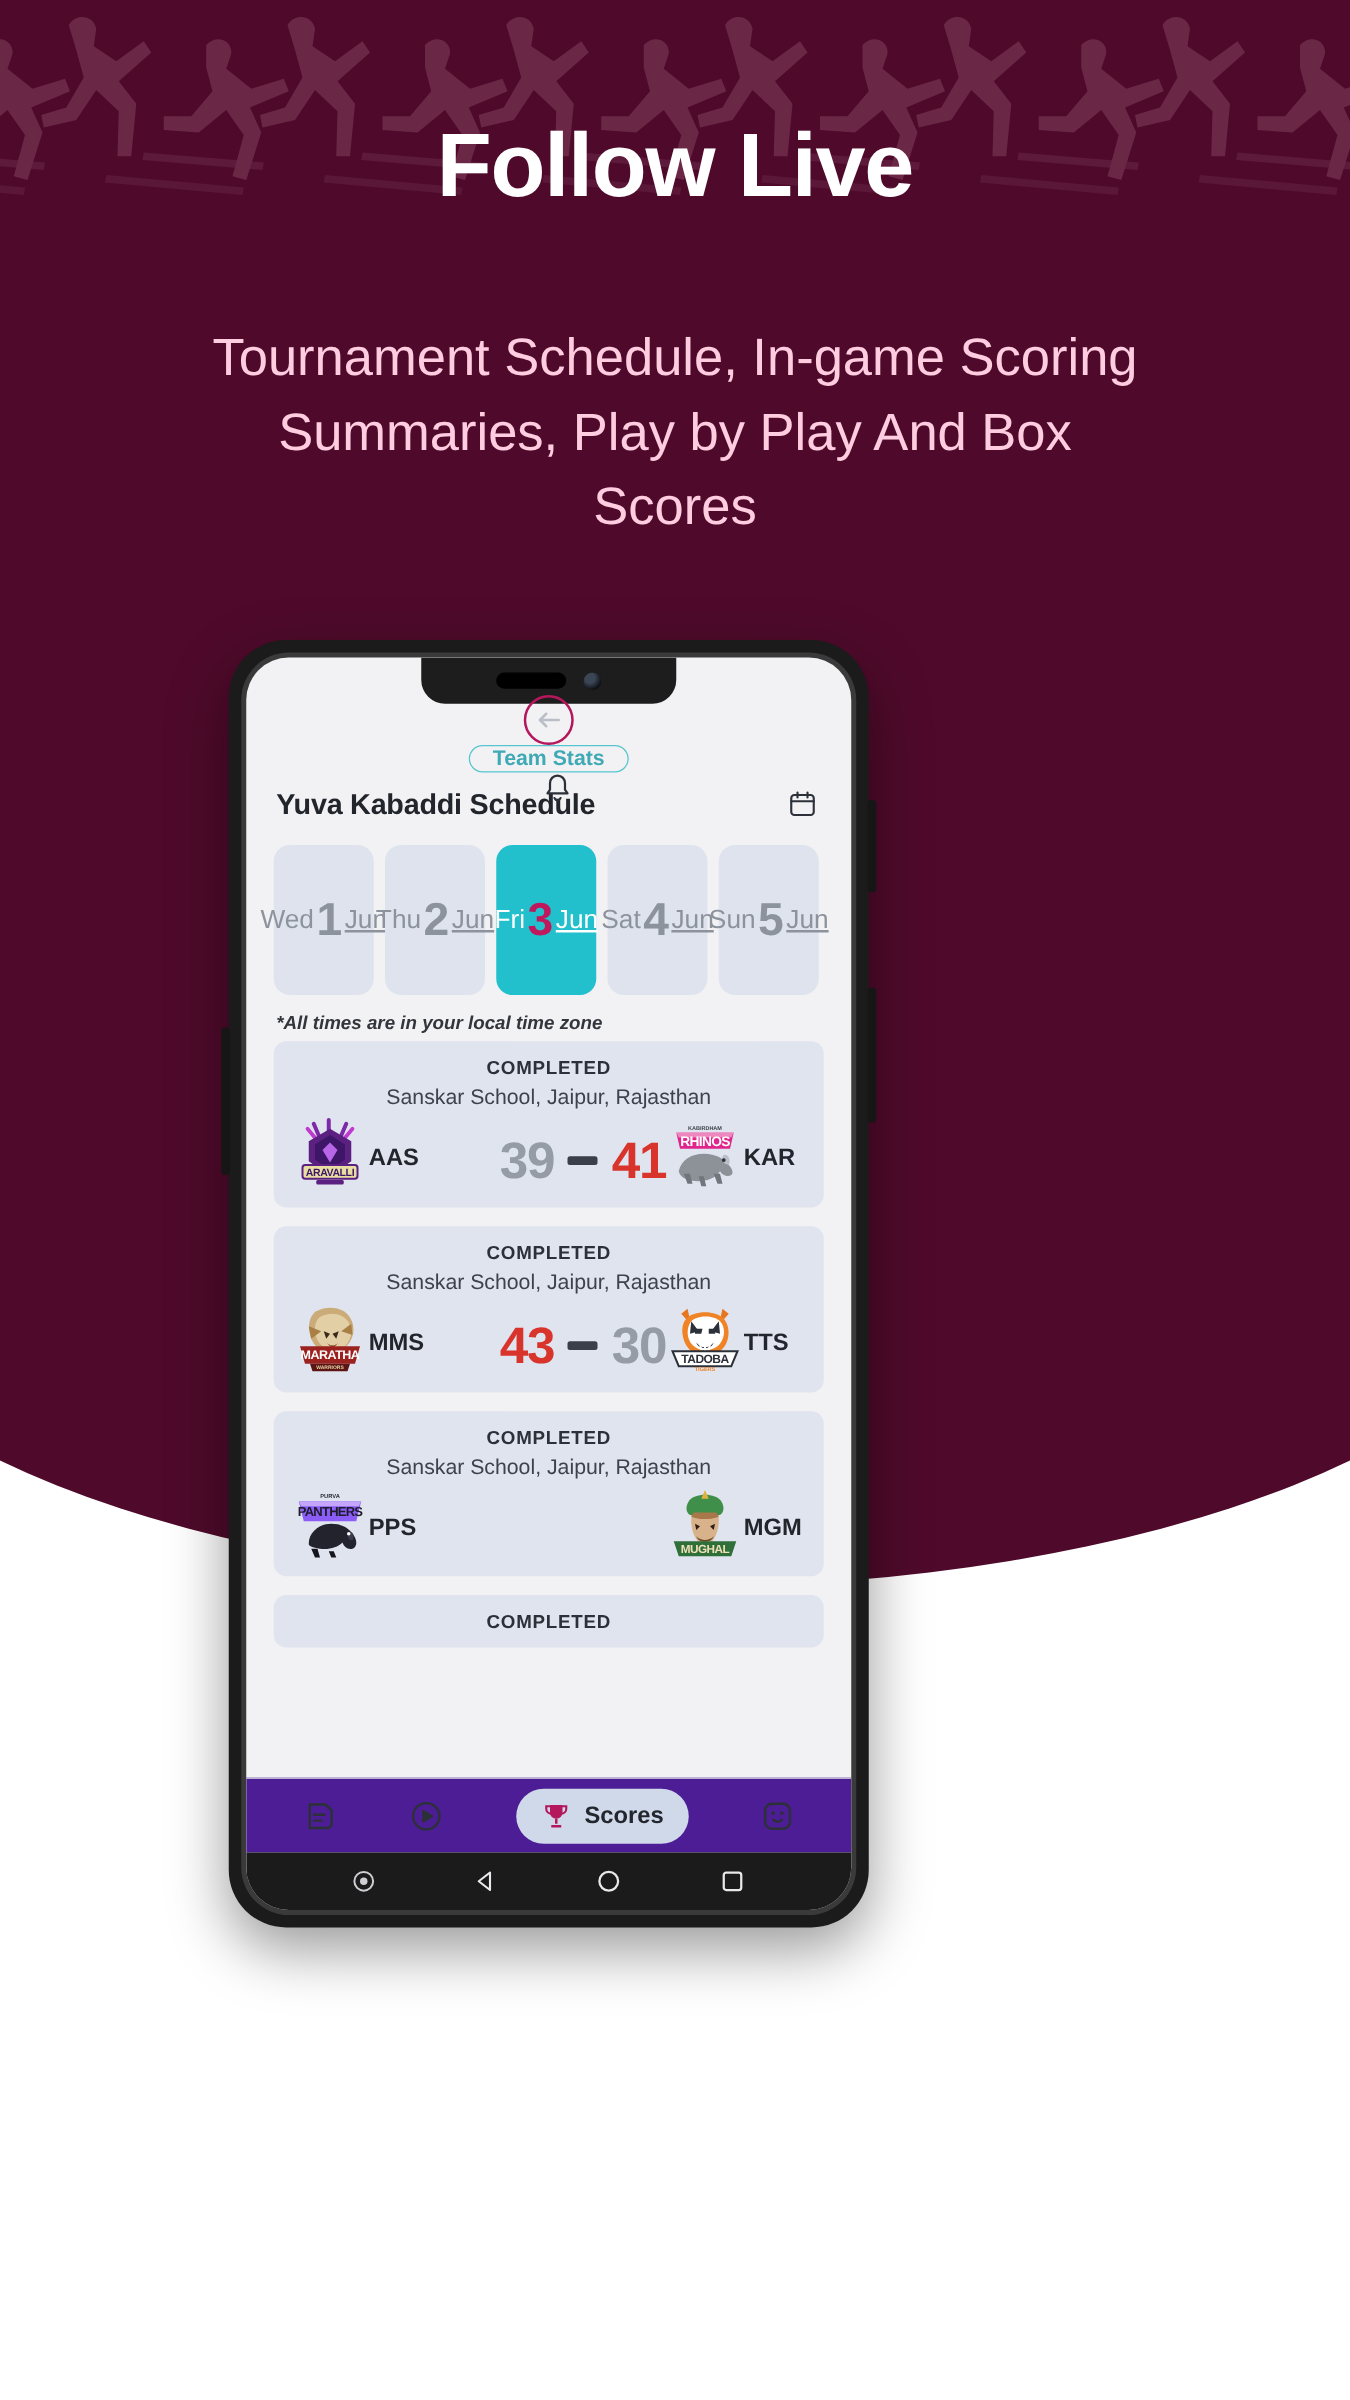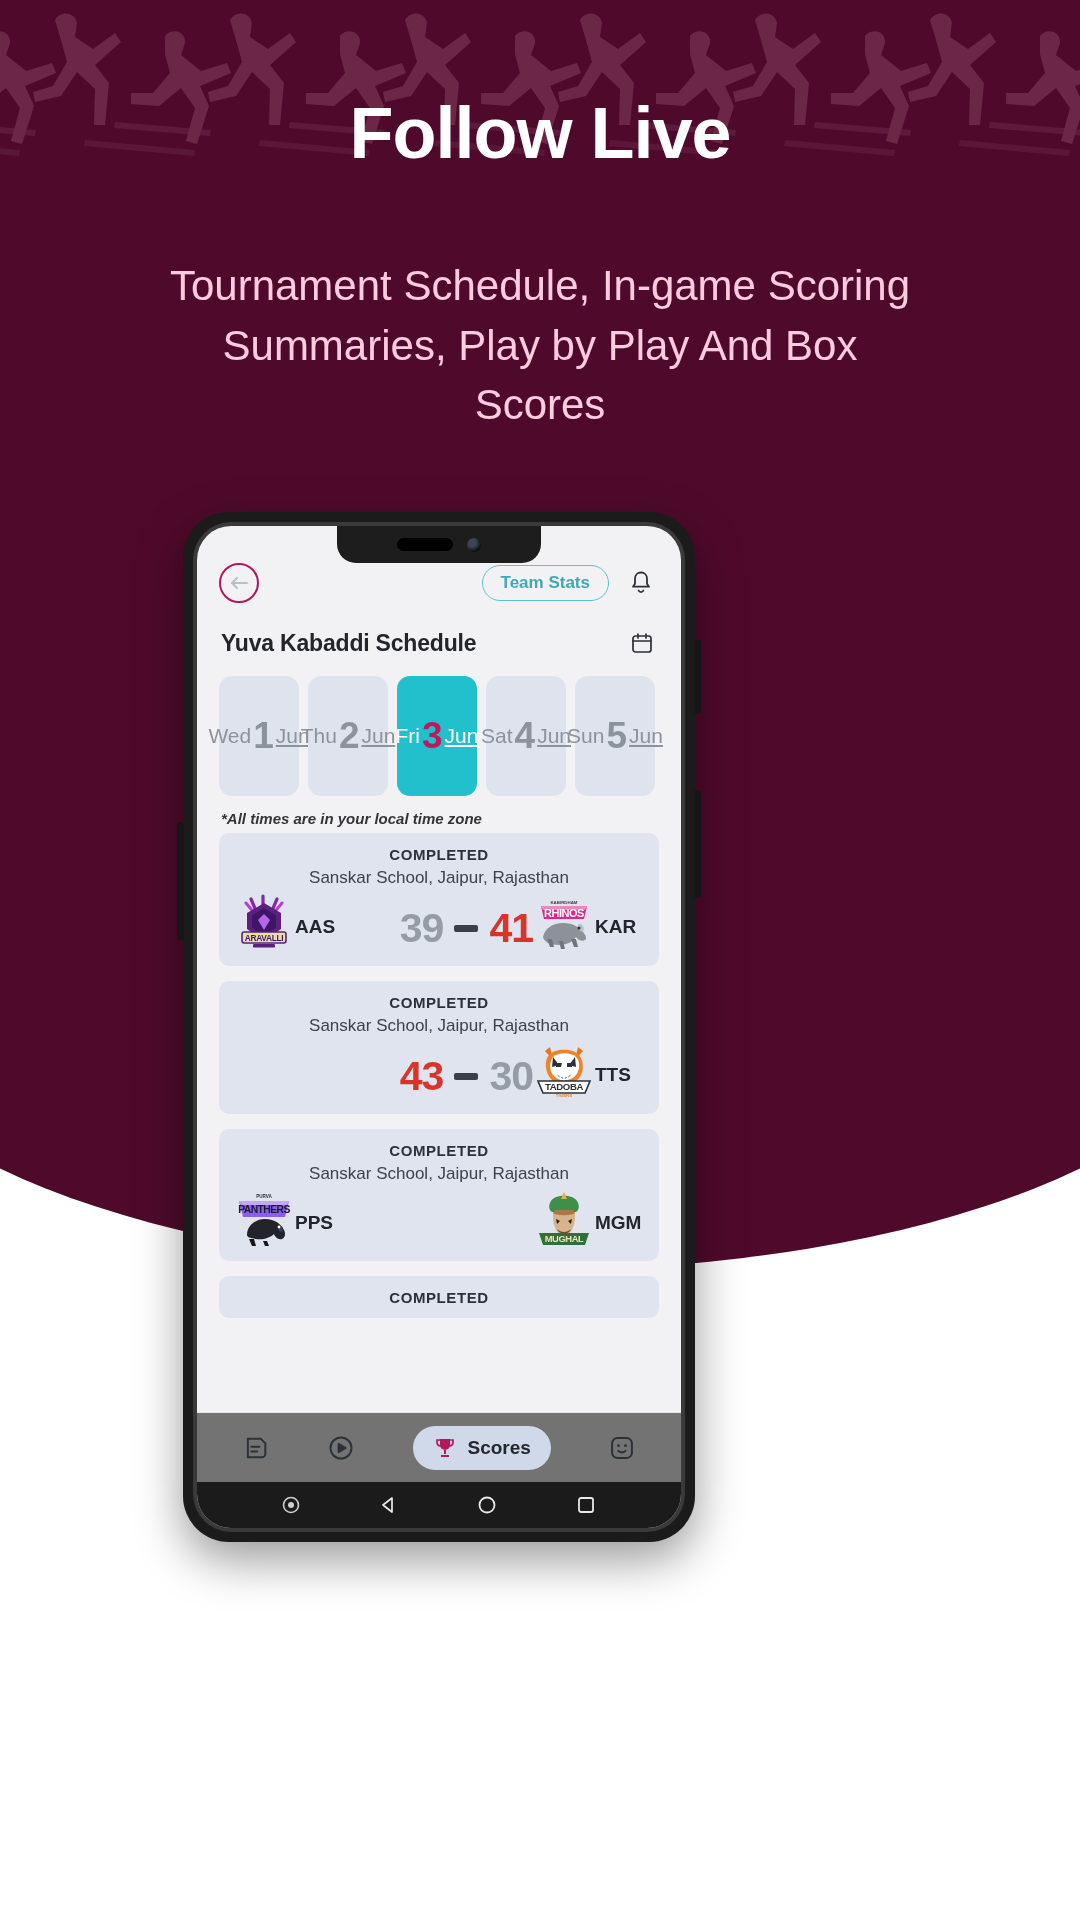--- a/index.html
+++ b/index.html
@@ -65,21 +65,21 @@
     border-radius:0 0 19px 19px; z-index:20;
     display:flex; align-items:center; justify-content:center; gap:14px;
   }
   #speaker{ width:56px; height:13px; background:#000; border-radius:7px; }
   #front-camera{ width:14px; height:14px; border-radius:50%;
     background:radial-gradient(circle at 35% 32%, #3b4654 0 30%, #0a0d12 75%); }
 
   
   #app-topbar{
     position:relative; height:84px; padding:30px 22px 0 22px;
-    display:flex; align-items:center; z-index:25;
+    display:flex; align-items:center; z-index:25;flex-direction:column;
   }
   #back-button{
     width:40px; height:40px; border-radius:50%;
     border:2.5px solid #b5175c; background:transparent;
     display:flex; align-items:center; justify-content:center;
     flex:0 0 auto;
   }
   #back-button svg{ display:block; }
   #topbar-spacer{ flex:1 1 auto; }
   #team-stats-button{
@@ -151,22 +151,22 @@
   }
   .score{ font-size:41px; font-weight:700; letter-spacing:-1px; }
   .score.win{ color:#d8342c; }
   .score.lose{ color:#969ca6; }
   .score-dash{ width:24px; height:7px; background:#3a3f49; border-radius:2px; display:block; }
 
   .match-card.partial{ height:42px; overflow:hidden; padding-top:13px; margin-bottom:0; }
 
   
   #bottom-nav{
-    position:absolute; left:0; right:0; bottom:46px; height:70px;
-    background:#737373; border-top:1px solid #e2e2e6;
+    position:absolute; left:0; right:0; bottom:46px; height:60px;
+    background:#4c1d95; border-top:1px solid #e2e2e6;
     display:flex; align-items:center; justify-content:space-around;
     padding:0 16px; z-index:30;
   }
   .nav-item{ display:flex; align-items:center; justify-content:center; }
   #nav-scores{
     background:#cfd9ea; border-radius:22px; height:44px;
     padding:0 20px; gap:11px;
   }
   #nav-scores-label{ font-size:19px; font-weight:600; color:#23262c; }
 
@@ -313,20 +313,34 @@
               </svg>
               <span class="team-code">KAR</span>
             </div>
           </div>
         </div>
 
         <div class="match-card">
           <div class="match-status">COMPLETED</div>
           <div class="match-venue">Sanskar School, Jaipur, Rajasthan</div>
           <div class="match-row">
+            <div class="team-col">
+              <svg class="team-logo" viewBox="0 0 62 58">
+                <path d="M20 8 c10-5 22-3 27 5 c5 8 3 18 -4 24 c-7 6-18 5-24-2 c-6-7-7-22 1-27z" fill="#cbab78"></path>
+                <path d="M24 12 c8-4 18-2 22 5 c4 6 2 14 -3 19 c-6 5-15 4-20-2 c-5-6-6-18 1-22z" fill="#e3cfa6"></path>
+                <path d="M14 20 l10 4 -8 6z M48 18 l-8 6 9 3z" fill="#a97f45"></path>
+                <path d="M26 24 l5 2 -3 4z M38 24 l-5 2 3 4z" fill="#3a2a1a"></path>
+                <path d="M28 33 c3 3 7 3 10 0 l-5 5z" fill="#8b5a2b"></path>
+                <path d="M7 36 h48 l-4 14 h-40z" fill="#9c2220"></path>
+                <text x="31" y="46" font-family="Liberation Sans, sans-serif" font-size="10" font-weight="700" fill="#ffffff" text-anchor="middle" letter-spacing="-.4">MARATHA</text>
+                <path d="M15 50 h32 l-2 6 h-28z" fill="#5c1513"></path>
+                <text x="31" y="54.6" font-family="Liberation Sans, sans-serif" font-size="4" font-weight="700" fill="#e3cfa6" text-anchor="middle">WARRIORS</text>
+              </svg>
+              <span class="team-code">MMS</span>
+            </div>
             <div class="score-col">
               <span class="score win">43</span>
               <span class="score-dash"></span>
               <span class="score lose">30</span>
             </div>
             <div class="team-col">
               <svg class="team-logo" viewBox="0 0 62 58">
                 <path d="M12 10 l8 9 -3 -13z M50 10 l-8 9 3 -13z" fill="#e8761f"></path>
                 <path d="M16 14 c6-7 24-7 30 0 c6 7 5 20 -3 26 c-8 6-19 5-25-2 c-6-7-7-19 -2-24z" fill="#ef8326"></path>
                 <path d="M20 16 c5-5 18-5 23 0 c5 5 4 15 -2 20 c-7 5-15 4-20-1 c-5-5-5-14 -1-19z" fill="#ffffff"></path>

